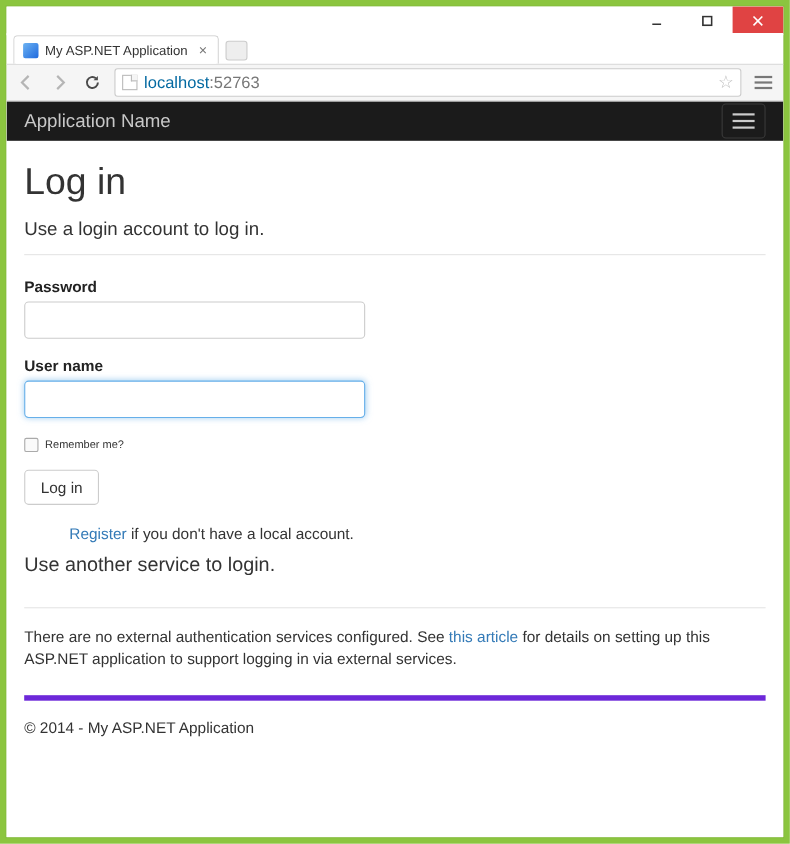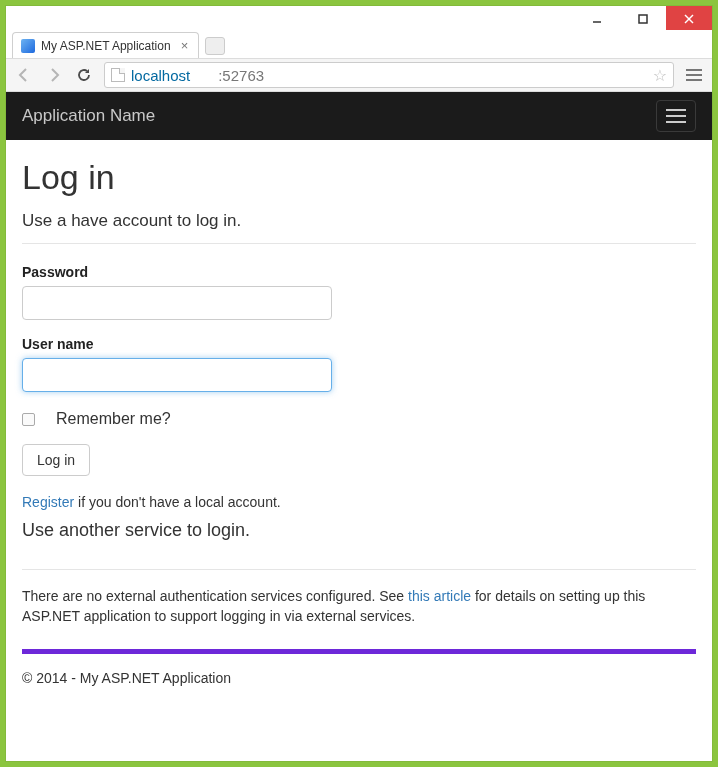--- a/index.html
+++ b/index.html
@@ -127,21 +127,21 @@
     content:"";
     position:absolute;
     right:-1px; top:-1px;
     width:5px; height:5px;
     background:#f5f5f5;
     border-left:1px solid #bbb;
     border-bottom:1px solid #bbb;
   }
   .omnibox .url-text { font-size: 15px; color:#111; }
   .omnibox .url-text .host { color:#0369a1; }
-  .omnibox .url-text .port { color:#777;margin-left:28px; }
+  .omnibox .url-text .port { color:#777; }
   .omnibox .star {
     color:#bdbdbd;
     font-size:16px;
   }
   .menu-btn .bars, .hamburger .bars {
     width:16px; height:2px; background:#777; position:relative;
   }
   .menu-btn .bars::before, .menu-btn .bars::after,
   .hamburger .bars::before, .hamburger .bars::after {
     content:""; position:absolute; left:0; width:16px; height:2px; background:#777;
@@ -151,21 +151,21 @@
 
   
   .page {
     flex:1;
     overflow:auto;
     background:#fff;
   }
   .navbar {
     background:#1b1b1b;
     color:#9d9d9d;
-    height:48px;
+    height:36px;
     display:flex;
     align-items:center;
     justify-content:space-between;
     padding:0 16px;
   }
   .navbar .brand {
     color:#c8c8c8;
     font-size:17px;
   }
   .hamburger {
@@ -211,23 +211,23 @@
     border-radius:4px;
     padding: 6px 10px;
     font-size:14px;
     outline:none;
   }
   .form-control.focused {
     border-color:#66afe9;
     box-shadow: 0 0 6px rgba(102,175,233,.6);
   }
   .checkbox-row {
-    display:flex; align-items:center; gap:21px;
+    display:flex; align-items:center; gap:6px;
     margin: 18px 0 16px 0;
-    font-size:16px;
+    font-size:10px;
     color:#333;
   }
   .checkbox-box {
     width:13px; height:13px;
     border:1px solid #aaa;
     background:#fafafa;
     border-radius:2px;
   }
   .btn {
     display:inline-block;
@@ -235,20 +235,21 @@
     background:#fff;
     border:1px solid #ccc;
     border-radius:4px;
     font-size:14px;
     color:#333;
     margin-bottom: 18px;
   }
   .register-line {
     font-size:14px;
     margin-bottom: 10px;
+    margin-left: 41px;
   }
   .register-line a { color:#337ab7; text-decoration:none; }
   h3.other {
     font-size:18px;
     font-weight:400;
     color:#333;
     padding-bottom:28px;
     border-bottom:1px solid #e5e5e5;
     margin: 8px 0 16px 0;
   }
@@ -332,21 +333,21 @@
   <div class="page">
     <div class="navbar">
       <span class="brand">Application Name</span>
       <div class="hamburger">
           <div class="bars"></div>
         </div>
     </div>
 
     <div class="container">
       <h1>Log in</h1>
-      <h2 class="sub">Use a have account to log in.</h2>
+      <h2 class="sub">Use a login account to log in.</h2>
 
       <div class="form-group">
         <label>Password</label>
         <input class="form-control" type="password" value="" style="">
       </div>
 
       <div class="form-group">
         <label>User name</label>
         <input class="form-control focused" type="text" value="" style="">
       </div>

